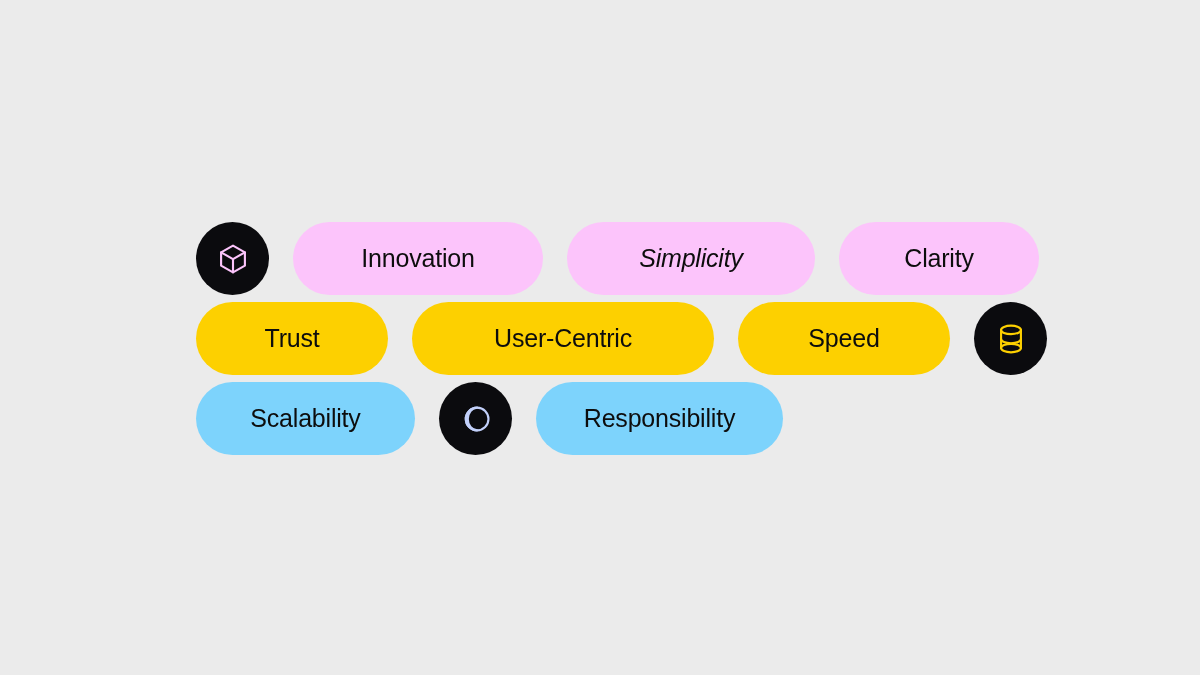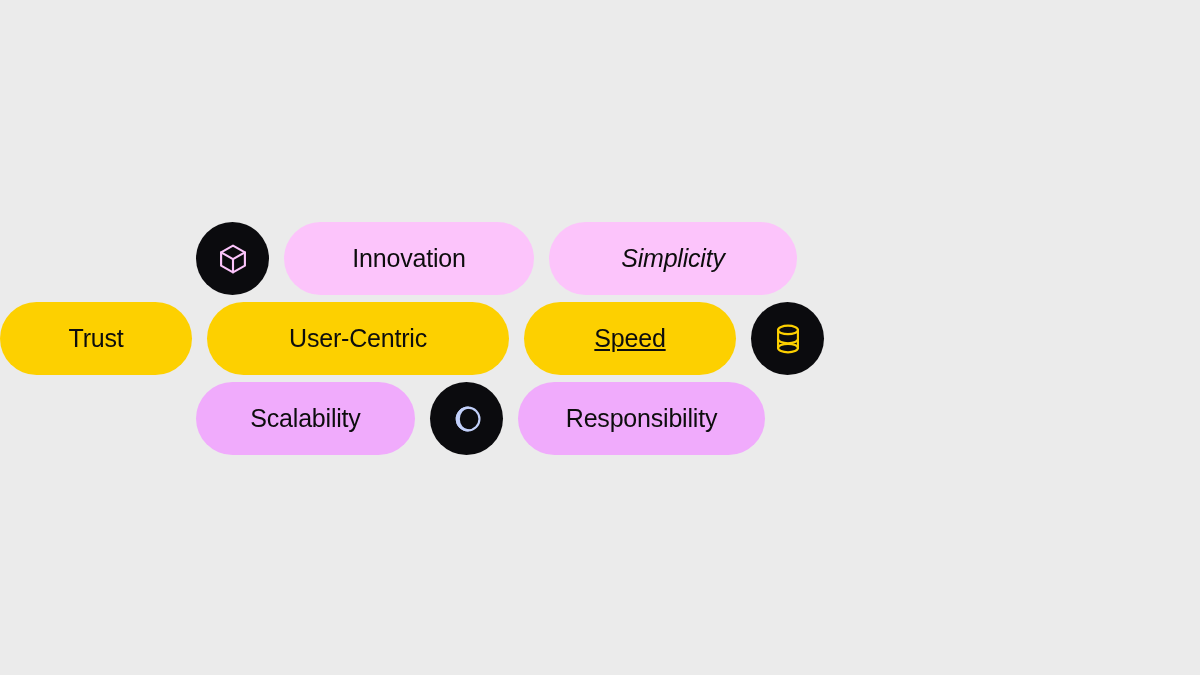--- a/index.html
+++ b/index.html
@@ -31,46 +31,46 @@
     width: 1200px;
     display: flex;
     flex-direction: column;
     gap: 7px;
   }
 
   .tag-row {
     height: 73px;
     display: flex;
     align-items: center;
-    gap: 15px;
+    gap: 24px;
   }
 
   
   .tag-row.row-0 { padding-left: 196px; }
-  .tag-row.row-1 { }
+  .tag-row.row-1 { padding-left: 196px; }
   .tag-row.row-2 { padding-left: 196px; }
 
   .pill {
     height: 73px;
     border-radius: 37px;
     display: flex;
     align-items: center;
     justify-content: center;
     color: #0d0d0d;
     font-size: 25px;
     font-weight: 400;
     letter-spacing: -0.2px;
     line-height: 1;
     white-space: nowrap;
     user-select: none;
   }
 
   .pill.pink   { background: #fcc4fb; }
   .pill.yellow { background: #fdd000; }
-  .pill.blue   { background: #f0abfc; }
+  .pill.blue   { background: #7dd3fc; }
 
   .icon-badge {
     width: 73px;
     height: 73px;
     min-width: 73px;
     border-radius: 50%;
     background: #0b0b0e;
     display: flex;
     align-items: center;
     justify-content: center;
@@ -89,25 +89,26 @@
           <span style="display: flex;">
             <svg width="34" height="34" viewBox="0 0 24 24" fill="none" stroke="#fcc4fb" stroke-width="1.5" stroke-linecap="round" stroke-linejoin="round">
               <path d="M12 2.6 20.4 7.3 20.4 16.7 12 21.4 3.6 16.7 3.6 7.3 Z"></path>
               <path d="M3.6 7.3 12 12.05 20.4 7.3"></path>
               <path d="M12 12.05 12 21.4"></path>
             </svg>
           </span>
         </div>
         <div class="pill pink" style="width: 250px;">Innovation</div>
         <div class="pill pink" style="width: 248px; font-style: italic;">Simplicity</div>
+        <div class="pill pink" style="width: 200px;">Clarity</div>
       </div>
       <div class="tag-row row-1">
         <div class="pill yellow" style="width: 192px;">Trust</div>
         <div class="pill yellow" style="width: 302px;">User-Centric</div>
-        <div class="pill yellow" style="width: 212px; text-decoration: underline;">Speed</div>
+        <div class="pill yellow" style="width: 212px;">Speed</div>
         <div class="icon-badge">
           <span style="display: flex;">
             <svg width="34" height="34" viewBox="0 0 24 24" fill="none" stroke="#fdd000" stroke-width="1.5" stroke-linecap="round" stroke-linejoin="round">
               <ellipse cx="12" cy="5.6" rx="7" ry="3"></ellipse>
               <path d="M5 5.6 V18.4"></path>
               <path d="M19 5.6 V18.4"></path>
               <ellipse cx="12" cy="18.4" rx="7" ry="3"></ellipse>
               <path d="M5 12 a7 3 0 0 0 14 0"></path>
             </svg>
           </span>

